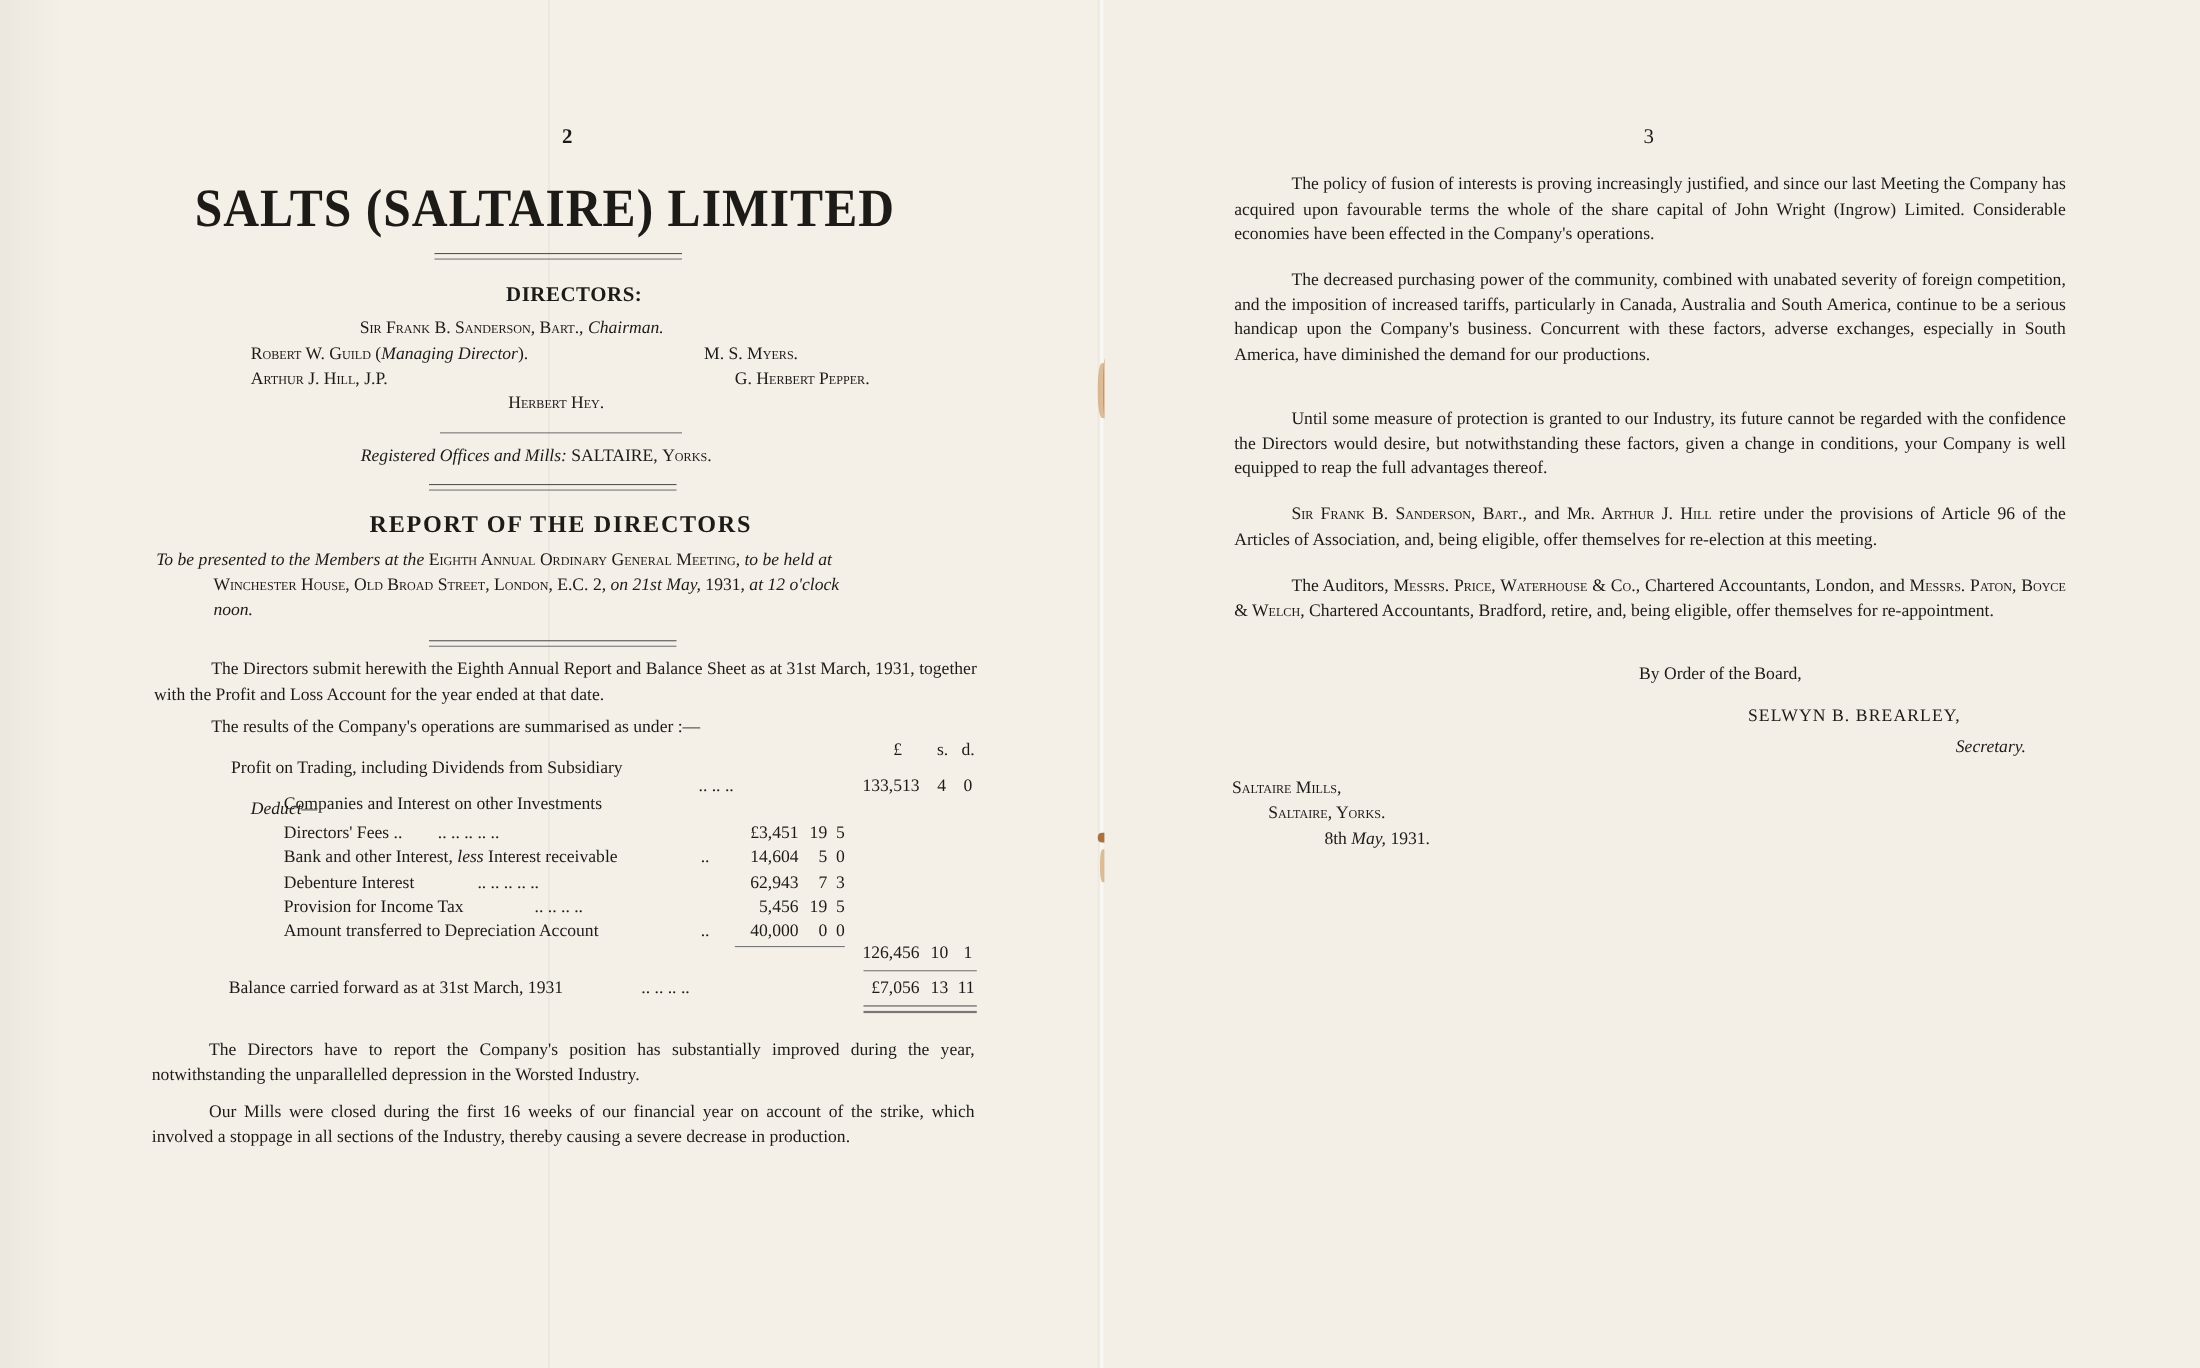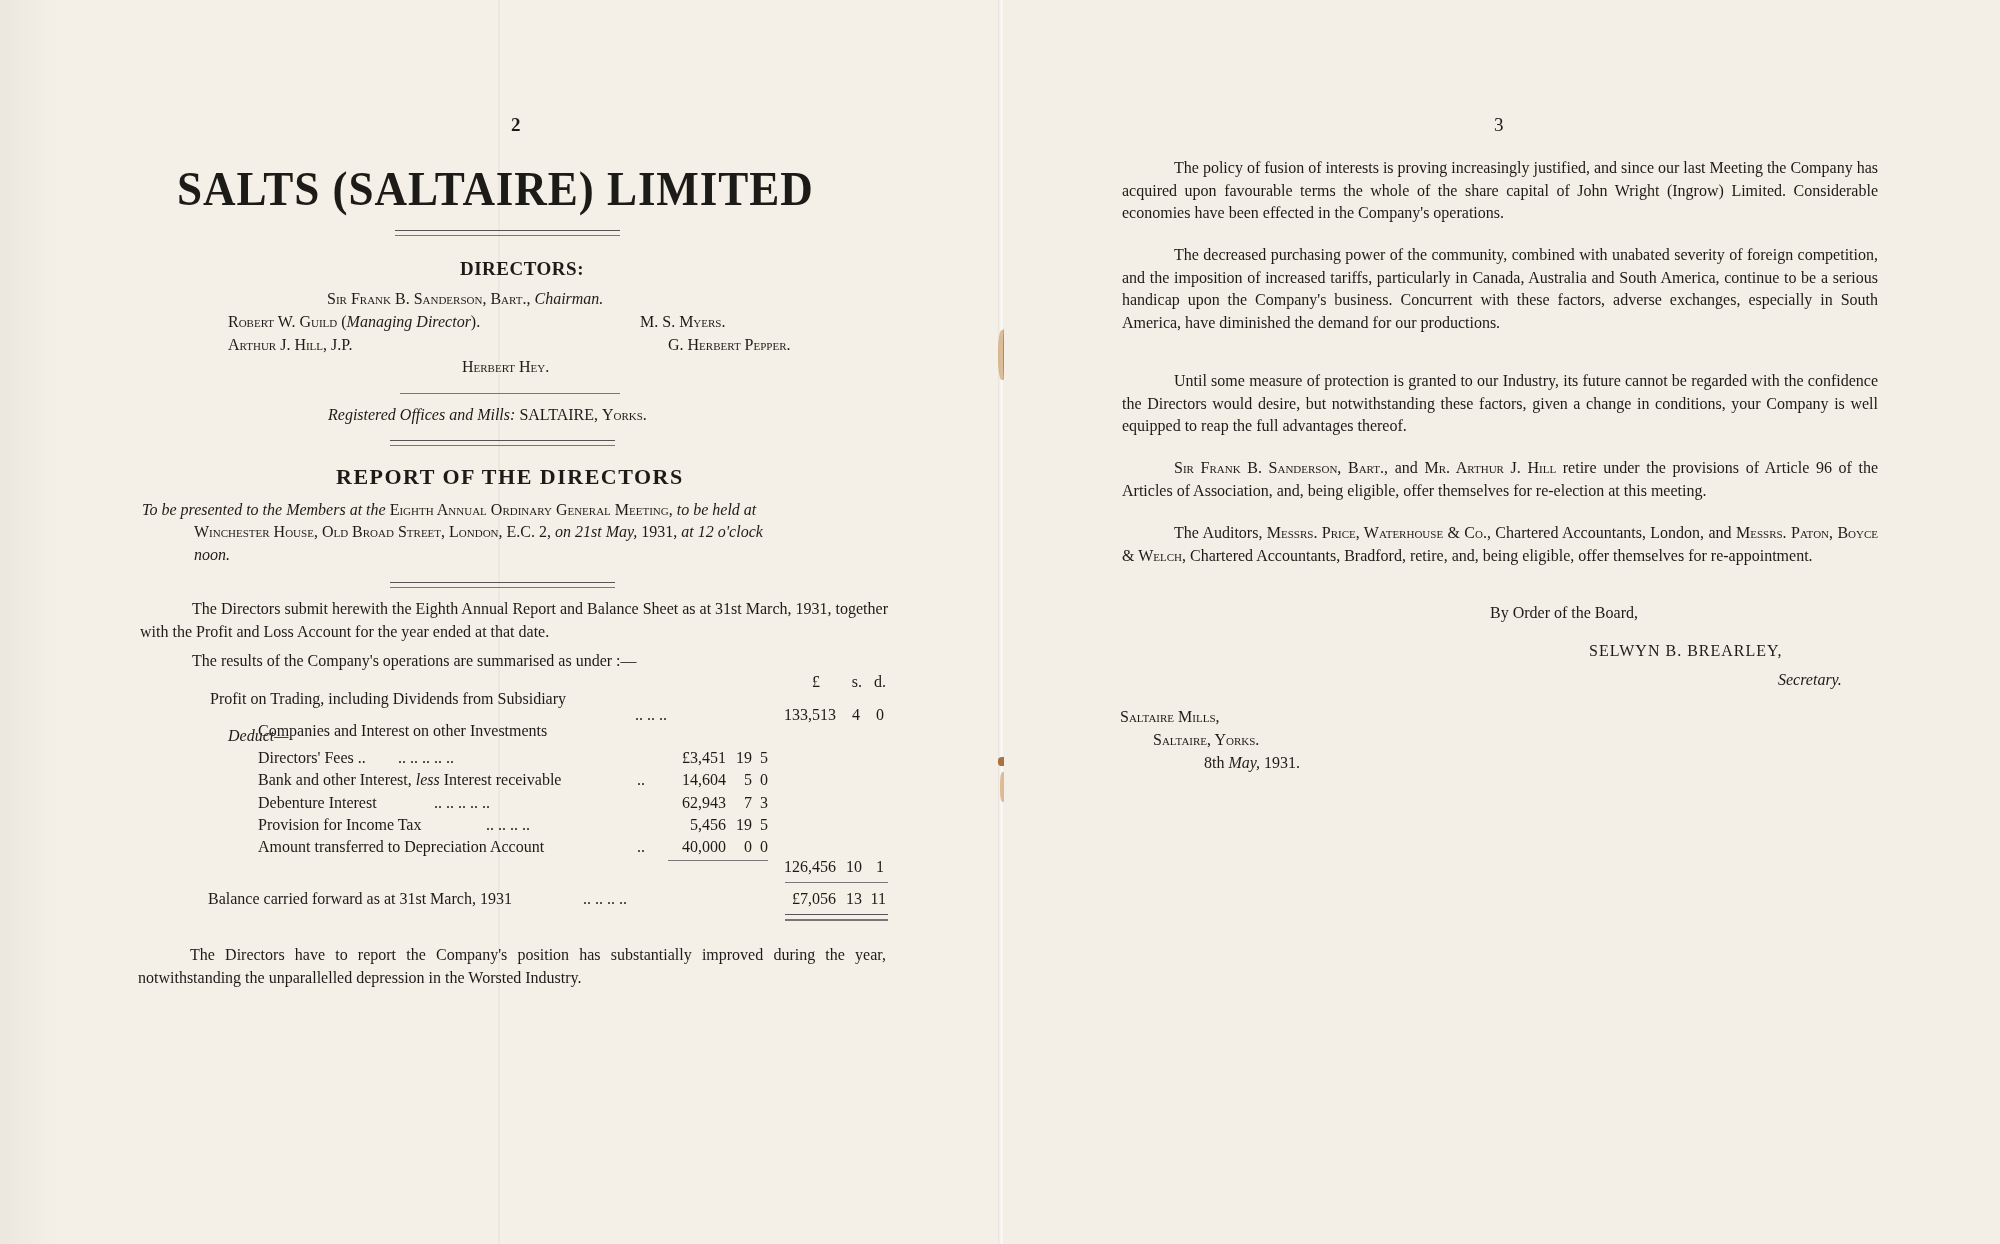--- a/index.html
+++ b/index.html
@@ -156,20 +156,21 @@
       <div class="tbl-row" style="left:583px; top:890px;">..          ..          ..          ..</div>
       <div class="num" style="left:760px; top:890px; width:76px;">£7,056</div>
       <div class="num" style="left:838px; top:890px; width:24px;">13</div>
       <div class="num" style="left:866px; top:890px; width:20px;">11</div>
 
       <div class="rule-double" style="left:785px; top:914px; width:103px; border-top-width:1px; border-bottom-width:2px;"></div>
     </div>
 
     <div class="para" style="left:138px; top:944px; width:748px; text-indent:52px;">The Directors have to report the Company's position has substantially improved during the year, notwithstanding the unparallelled depression in the Worsted Industry.</div>
 
+    <div class="para" style="left:138px; top:1000px; width:748px; text-indent:52px;">Our Mills were closed during the first 16 weeks of our financial year on account of the strike, which involved a stoppage in all sections of the Industry, thereby causing a severe decrease in production.</div>
   </div>
 
   <div class="fold"></div>
   <div class="rust" style="left:1003px; top:326px; width:4px; height:55px;"></div>
   <div class="rust soft" style="left:998px; top:330px; width:10px; height:50px;"></div>
   <div class="rust" style="left:998px; top:757px; width:10px; height:9px;"></div>
   <div class="rust soft" style="left:1000px; top:772px; width:6px; height:30px;"></div>
 
   <div class="page page-right">
     <div class="abs pagenum" style="left:490px; top:114px; font-weight:normal;">3</div>

